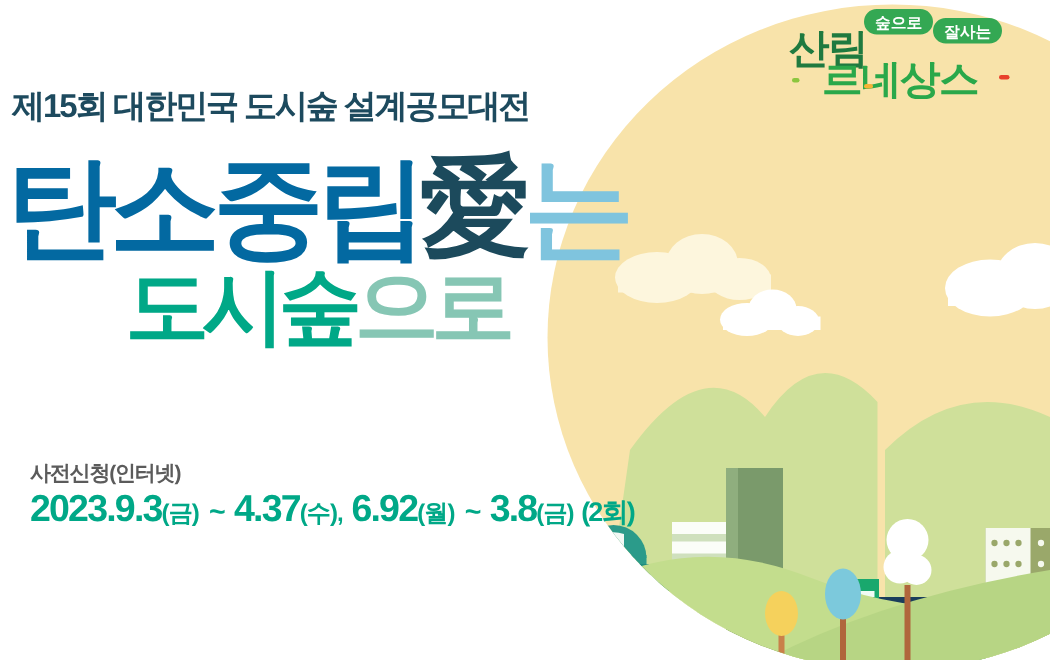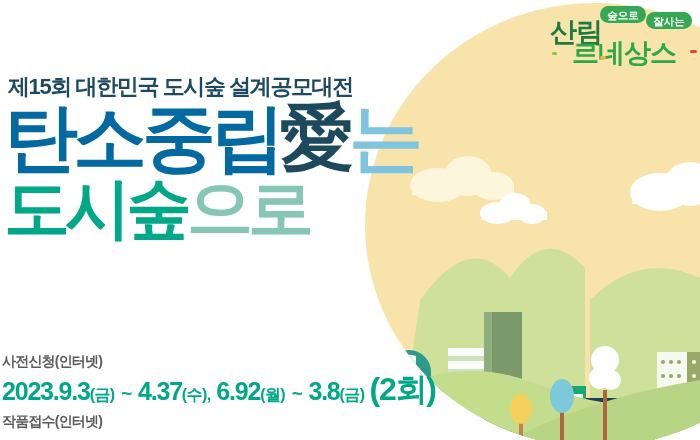--- a/index.html
+++ b/index.html
@@ -24,39 +24,39 @@
     right: 0;
     top: 0;
     width: 340px;
     height: 440px;
     overflow: hidden;
   }
 
   
   .logo {
     position: absolute;
-    right: 0;
+    right: 24px;
     top: 4px;
     width: 158px;
     height: 62px;
     margin-left: 32px;
   }
   .logo-main {
     position: absolute;
     left: 0;
     top: 0;
     width: 158px;
     height: 62px;
   }
 
   
   .subtitle {
     position: absolute;
     left: 8px;
-    top: 72px;
+    top: 56px;
     font-size: 22px;
     font-weight: bold;
     color: #1d4a5e;
     letter-spacing: -1.4px;
     white-space: nowrap;
   }
 
   .headline {
     position: absolute;
     left: 4px;
@@ -67,39 +67,39 @@
   .hl-line {
     display: block;
     white-space: nowrap;
   }
   .hl1 {
     font-size: 74px;
     font-weight: bold;
     letter-spacing: -5px;
   }
   .hl2 {
-    font-size: 66px;
+    font-size: 56px;
     font-weight: bold;
     letter-spacing: -5px;
     margin-top: 6px;
     display: block;
+    text-align: center;
   }
   .c-cyan  { color: #0369a1; }
   .c-navy  { color: #1c4a5c; }
   .c-lblue { color: #7fc4de; }
   .c-green { color: #00a887; }
   .c-sage  { color: #86c6b4; }
 
   
   .dates {
     position: absolute;
-    left: 2px;
+    left: 20px;
     top: 306px;
     white-space: nowrap;
-    margin-top: 46px;
   }
   .date-label {
     font-size: 14px;
     font-weight: bold;
     color: #5b5b5b;
     letter-spacing: -0.8px;
     line-height: 1.35;
   }
   .date-value {
     font-size: 25px;
@@ -111,21 +111,21 @@
   }
   .date-value .wd {
     font-size: 16px;
     letter-spacing: -0.6px;
   }
   .date-value .sep {
     font-size: 19px;
     padding: 0 1px;
   }
   .date-value .cnt {
-    font-size: 32px;
+    font-size: 18px;
     padding-left: 5px;
   }
   .grp { display: inline; }
 </style>
 </head>
 <body>
 
 <div id="poster">
 
   <div class="illus-wrap">
@@ -398,18 +398,17 @@
         <span class="grp">2023.9.3</span><span class="wd">(금)</span>
         <span class="sep">~</span>
         <span class="grp">4.37</span><span class="wd">(수),</span>
         <span class="grp">6.92</span><span class="wd">(월)</span>
         <span class="sep">~</span>
         <span class="grp">3.8</span><span class="wd">(금)</span><span class="cnt">(2회)</span>
       </div>
     </div>
 
     <div class="date-entry">
-      <div class="date-label">작품접수(인터넷)</div>
     </div>
 
   </div>
 
 </div>
 
 </body></html>

